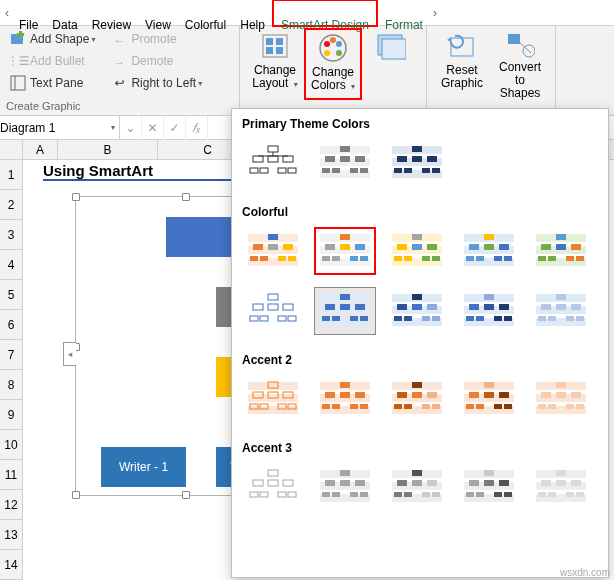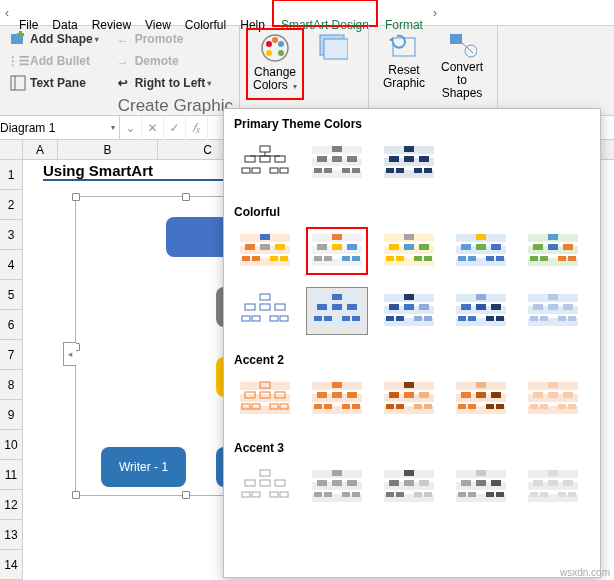--- a/index.html
+++ b/index.html
@@ -4,22 +4,22 @@
   <style>
     * { margin:0; padding:0; box-sizing:border-box; font-family:"Segoe UI",Arial,sans-serif; font-size:12px; }
     body { width:614px; height:580px; background:#fff; overflow:hidden; position:relative; }
     .tabbar { display:flex; align-items:center; height:26px; border-bottom:1px solid #d0d0d0; padding:0 2px; background:#fff; }
     .tab-scroll { width:10px; text-align:center; color:#666; cursor:pointer; }
     .tab { padding:12px 7px; height:24px; line-height:24px; cursor:pointer; white-space:nowrap; }
     .tab.active { color:#217346; border:2px solid #ff0000;text-align:center; }
     .ribbon { display:flex; height:90px; background:#f3f2f1; border-bottom:1px solid #d0d0d0; }
     .rgroup { display:flex; flex-direction:column; border-right:1px solid #d0d0d0; padding:2px 6px 0 6px; }
     .rgroup-body { flex:1; display:flex; align-items:flex-start; }
-    .rgroup-label { text-align:right; font-size:17px; color:#666; height:16px; line-height:14px; }
-    .ritem-sm { display:flex; align-items:center; height:22px; padding:0 4px; cursor:pointer; white-space:nowrap; color:#333;font-weight:bold; }
+    .rgroup-label { text-align:left; font-size:11px; color:#666; height:16px; line-height:14px; }
+    .ritem-sm { display:flex; align-items:center; height:22px; padding:0 4px; cursor:pointer; white-space:nowrap; color:#333; }
     .ritem-sm.dis { color:#b0b0b0; cursor:default; }
     .ritem-sm .ic { width:16px; height:16px; margin-right:4px; display:inline-flex; align-items:center; justify-content:center; }
     .col { display:flex; flex-direction:column; }
     .ritem-big { display:flex; flex-direction:column; align-items:center; justify-content:flex-start; width:58px; padding:2px 2px 0 2px; cursor:pointer; text-align:center; height:72px; }
     .ritem-big .bigic { width:32px; height:32px; display:flex; align-items:center; justify-content:center; }
     .ritem-big .lbl { line-height:13px; margin-top:2px; }
     .ritem-big.hl { border:2px solid #ff0000; }
     .namebox-row { display:flex; align-items:center; height:24px; border-bottom:1px solid #d0d0d0; }
     .namebox { width:120px; border-right:1px solid #d0d0d0; padding:0 4px 0 0; display:flex; align-items:center; justify-content:space-between; height:24px; }
     .fxbar { display:flex; align-items:center; flex:1; }
@@ -27,22 +27,22 @@
     .grid-area { display:flex; position:relative; height:440px; }
     .rowhdrs { width:23px; background:#f3f2f1; border-right:1px solid #d0d0d0; }
     .colhdrs { display:flex; height:20px; background:#f3f2f1; border-bottom:1px solid #d0d0d0; }
     .colhdr { border-right:1px solid #d0d0d0; text-align:center; line-height:20px; }
     .rowhdr { height:30px; border-bottom:1px solid #d0d0d0; text-align:center; line-height:30px; }
     .gridbody { position:relative; flex:1; }
     .sheet-title { position:absolute; left:20px; top:22px; font-weight:bold; font-size:15px; border-bottom:2px solid #2a5b9b; width:400px; }
     .smartart-sel { position:absolute; left:52px; top:56px; width:220px; height:300px; border:1px solid #b3b3b3; }
     .selhandle { width:8px; height:8px; border:1px solid #888; background:#fff; position:absolute; border-radius:1px; }
     .sidebtn { position:absolute; left:-13px; top:145px; width:13px; height:24px; border:1px solid #999; border-right:none; background:#fff; text-align:center; line-height:22px; font-size:9px; color:#888; }
-    .sa-box { position:absolute; border-radius:8px; color:#fff; display:flex; align-items:center; justify-content:center; font-size:12px; text-align:center; }
-    .popup { position:absolute; left:223px; top:108px; width:378px; height:470px; background:#fff; border:1px solid #bfbfbf; box-shadow:0 4px 12px rgba(0,0,0,0.25); overflow:hidden; }
+    .sa-box { position:absolute; border-radius:0; color:#fff; display:flex; align-items:center; justify-content:center; font-size:12px; text-align:center; }
+    .popup { position:absolute; left:231px; top:108px; width:378px; height:470px; background:#fff; border:1px solid #bfbfbf; box-shadow:0 4px 12px rgba(0,0,0,0.25); overflow:hidden; }
     .pop-hdr { font-weight:600; padding:8px 10px 6px 10px; }
     .pop-row { display:flex; gap:10px; padding:2px 10px 10px 10px; flex-wrap:wrap; }
     .thumb { width:62px; height:48px; border:1px solid transparent; cursor:pointer; display:flex; align-items:center; justify-content:center; position:relative; }
     .thumb.hl { border:2px solid #ff0000; }
     .thumb.sel { border:1px solid #888; background:#e8e8e8; }
     .water { position:absolute; right:4px; bottom:2px; font-size:10px; color:#aaa; }
     .carrot { font-size:8px; color:#666; margin-left:2px; }
   </style>
 </head>
 <body>
@@ -103,20 +103,32 @@
           <span>Right to Left</span>
             <span class="carrot">▾</span>
         </div>
       </div>
     </div>
     <div class="rgroup-label">Create Graphic</div>
   </div>
 
   <div class="rgroup">
     <div class="rgroup-body">
+      <div class="ritem-big">
+        <span class="bigic">
+            <svg width="30" height="26">
+              <rect x="3" y="2" width="24" height="22" fill="none" stroke="#888"></rect>
+              <rect x="6" y="5" width="7" height="7" fill="#5b9bd5"></rect>
+              <rect x="16" y="5" width="7" height="7" fill="#5b9bd5"></rect>
+              <rect x="6" y="14" width="7" height="7" fill="#5b9bd5"></rect>
+              <rect x="16" y="14" width="7" height="7" fill="#5b9bd5"></rect>
+            </svg>
+          </span>
+        <span class="lbl"><span>Change Layout</span> <span class="carrot">▾</span></span>
+      </div>
       <div class="ritem-big hl">
         <span class="bigic">
             <svg width="32" height="32">
               <circle cx="16" cy="16" r="13" fill="none" stroke="#888" stroke-width="1.5"></circle>
               <circle cx="10" cy="12" r="3" fill="#e81123"></circle>
               <circle cx="22" cy="12" r="3" fill="#5b9bd5"></circle>
               <circle cx="10" cy="21" r="3" fill="#ffc000"></circle>
               <circle cx="22" cy="21" r="3" fill="#70ad47"></circle>
               <circle cx="16" cy="8" r="3" fill="#ed7d31"></circle>
             </svg>

